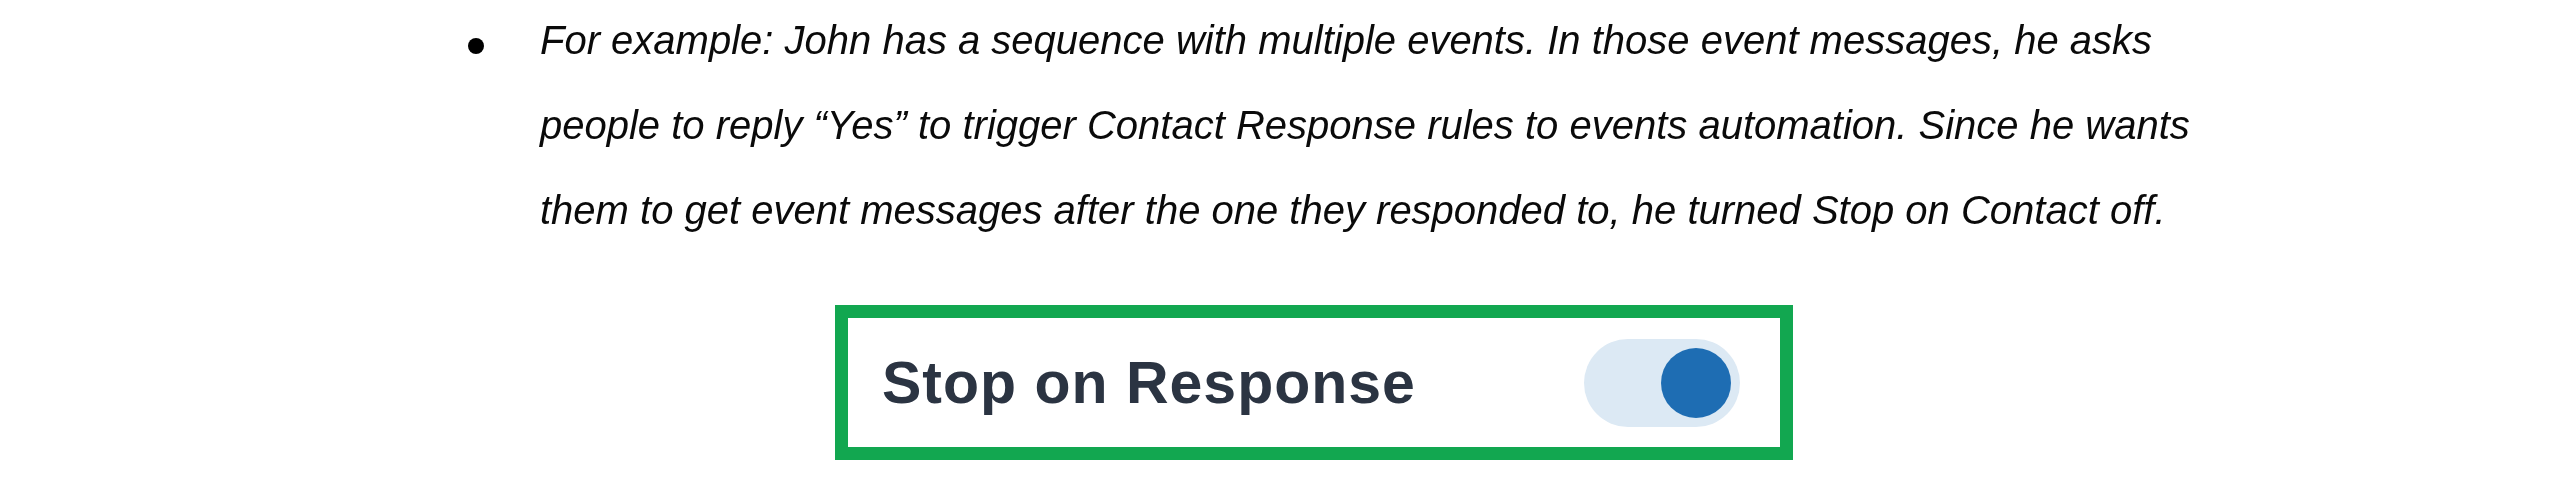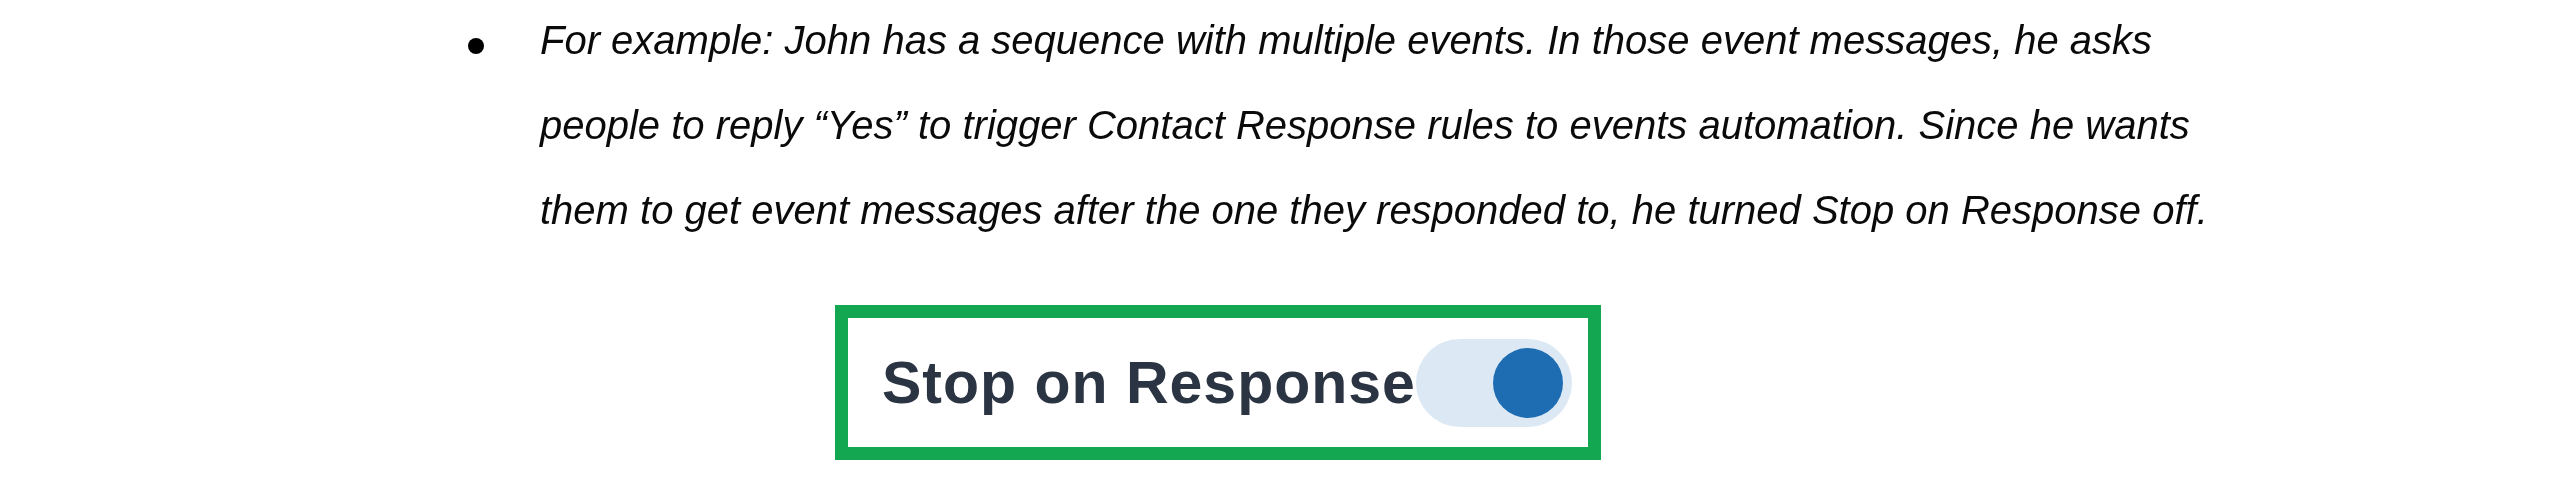--- a/index.html
+++ b/index.html
@@ -42,21 +42,21 @@
     white-space: nowrap;
   }
   .para-line {
     height: 85px;
   }
   
   .shot-frame {
     position: absolute;
     left: 822px;
     top: 305px;
-    width: 766px;
+    width: 958px;
     height: 155px;
     box-sizing: border-box;
     border: 13px solid #12A750;
     background: #ffffff;
     display: flex;
     align-items: center;
     justify-content: space-between;
     padding: 0 40px 0 34px;
   }
   .shot-label {
@@ -87,21 +87,21 @@
 </head>
 <body>
 
 <div class="page">
 
   <span class="bullet-icon"></span>
 
   <div class="para">
     <div class="para-line">For example: John has a sequence with multiple events. In those event messages, he asks</div>
     <div class="para-line">people to reply “Yes” to trigger Contact Response rules to events automation. Since he wants</div>
-    <div class="para-line">them to get event messages after the one they responded to, he turned Stop on Response off.</div>
+    <div class="para-line">them to get event messages after the one they responded to, he turned Stop on Contact off.</div>
   </div>
 
   <div class="shot-frame">
     <span class="shot-label">Stop on Response</span>
     <div class="toggle">
       <div class="toggle-knob"></div>
     </div>
   </div>
 
 </div>

